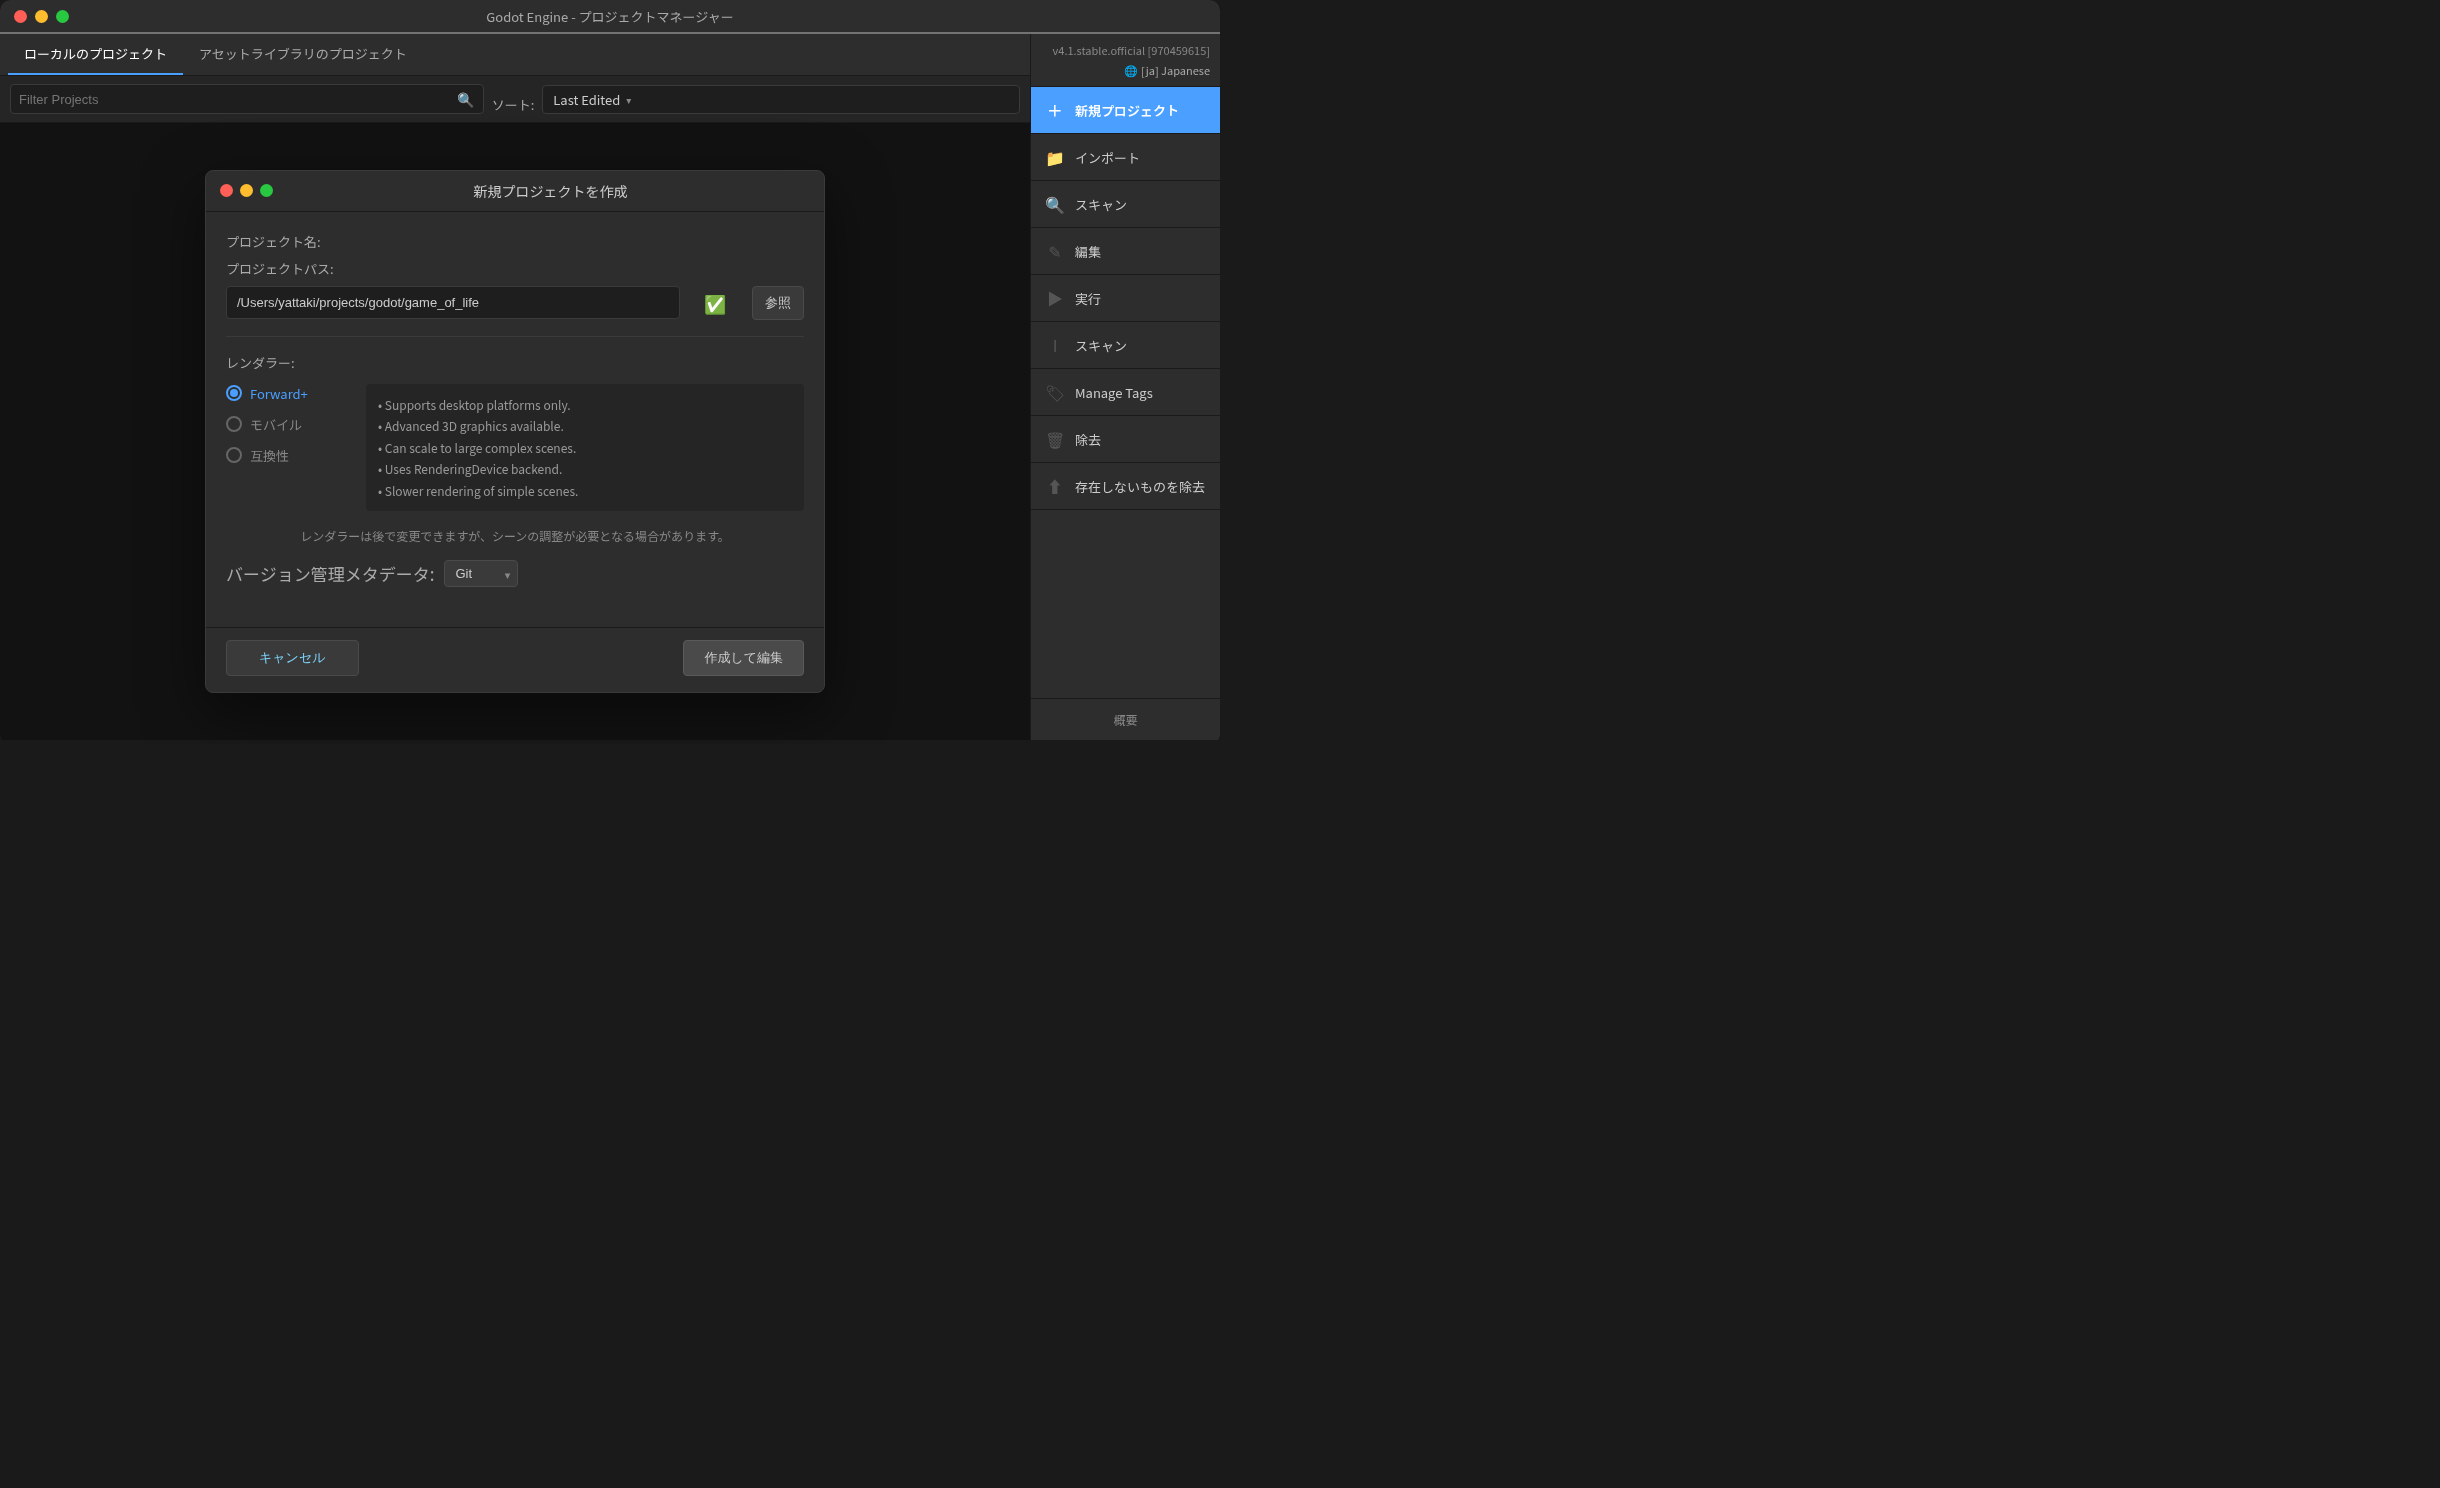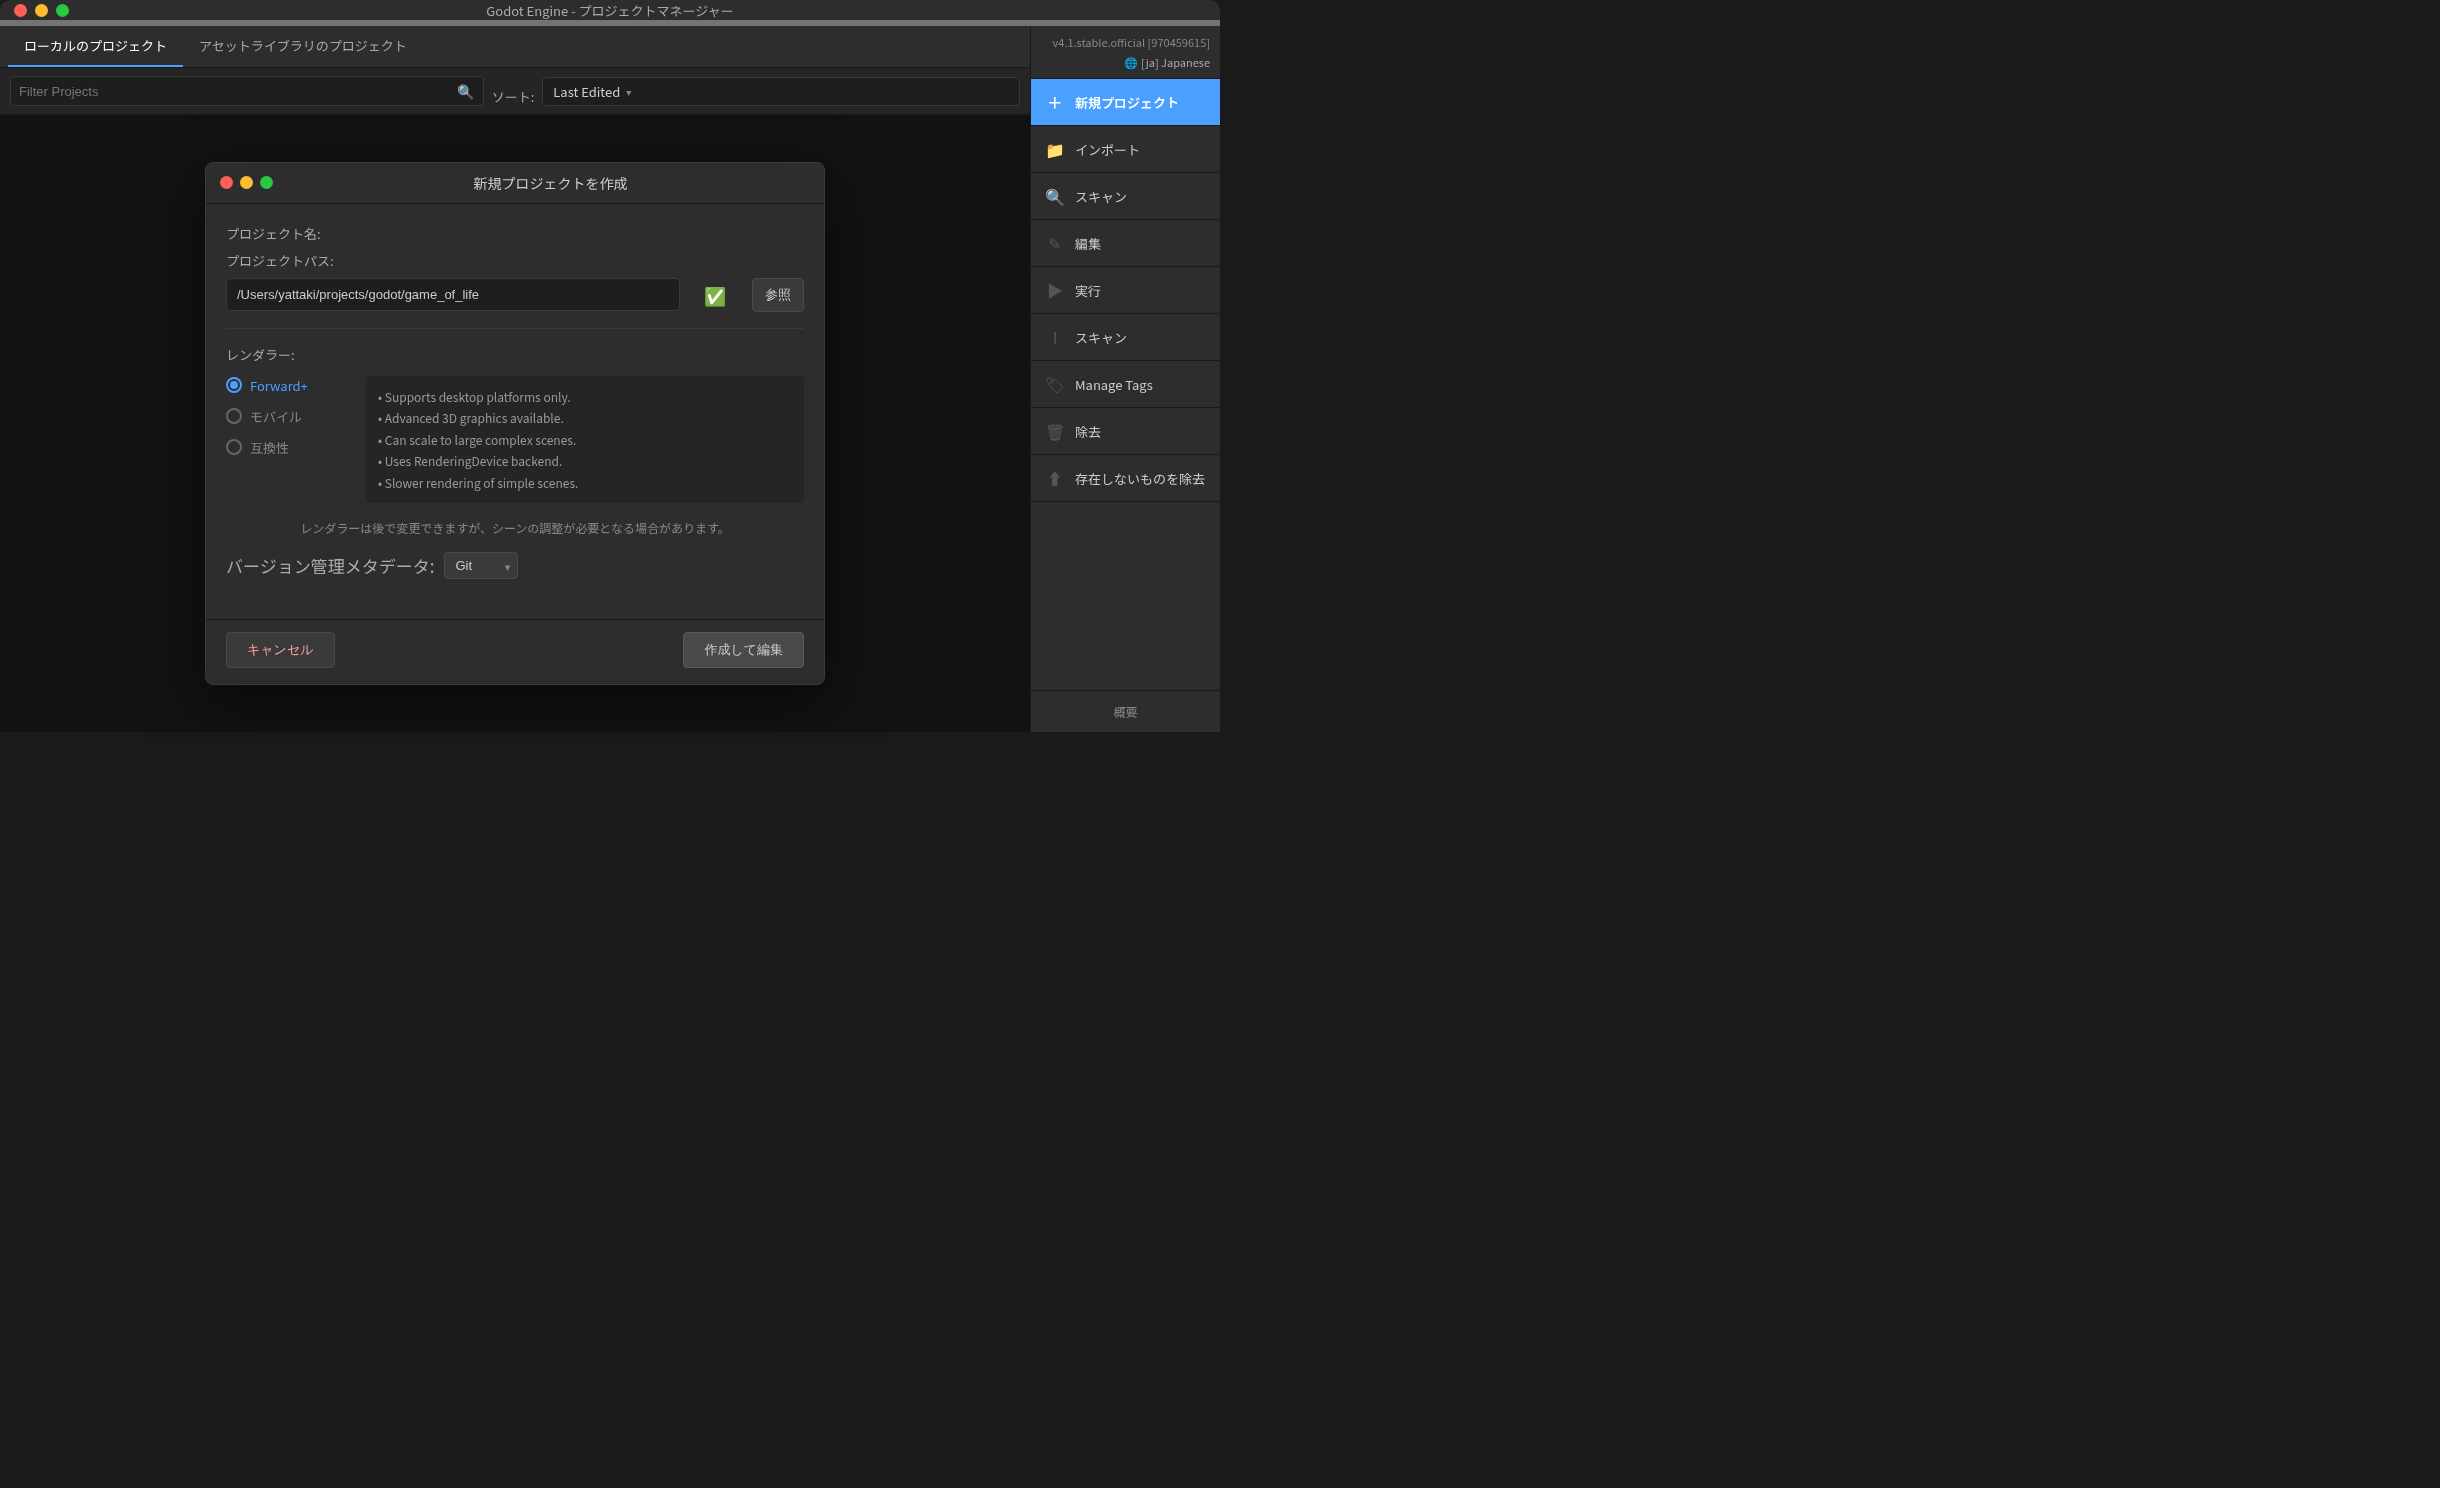--- a/index.html
+++ b/index.html
@@ -10,27 +10,27 @@
       color: #cccccc;
       width: 1220px;
       height: 744px;
       overflow: hidden;
       border-radius: 10px;
     }
 
     
     .titlebar {
       background: #2d2d2d;
-      height: 26px;
+      height: 34px;
       display: flex;
       align-items: center;
       justify-content: center;
       position: relative;
       border-radius: 10px 10px 0 0;
-      border-bottom: 6px solid #737373;
+      border-bottom: 2px solid #737373;
     }
     .titlebar-buttons {
       position: absolute;
       left: 14px;
       display: flex;
       gap: 8px;
     }
     .tb-btn {
       width: 13px;
       height: 13px;
@@ -377,22 +377,22 @@
     .dialog-footer {
       display: flex;
       justify-content: space-between;
       padding: 12px 20px 16px;
       border-top: 1px solid #1a1a1a;
     }
     .btn-cancel {
       background: #3a3a3a;
       border: 1px solid #4a4a4a;
       border-radius: 4px;
-      padding: 8px 20px;
-      color: #fca5a5;
+      padding: 8px 32px;
+      color: #7dd3fc;
       cursor: pointer;
       font-size: 13px;
     }
     .btn-create {
       background: #4a4a4a;
       border: 1px solid #5a5a5a;
       border-radius: 4px;
       padding: 8px 20px;
       color: #cccccc;
       cursor: pointer;

